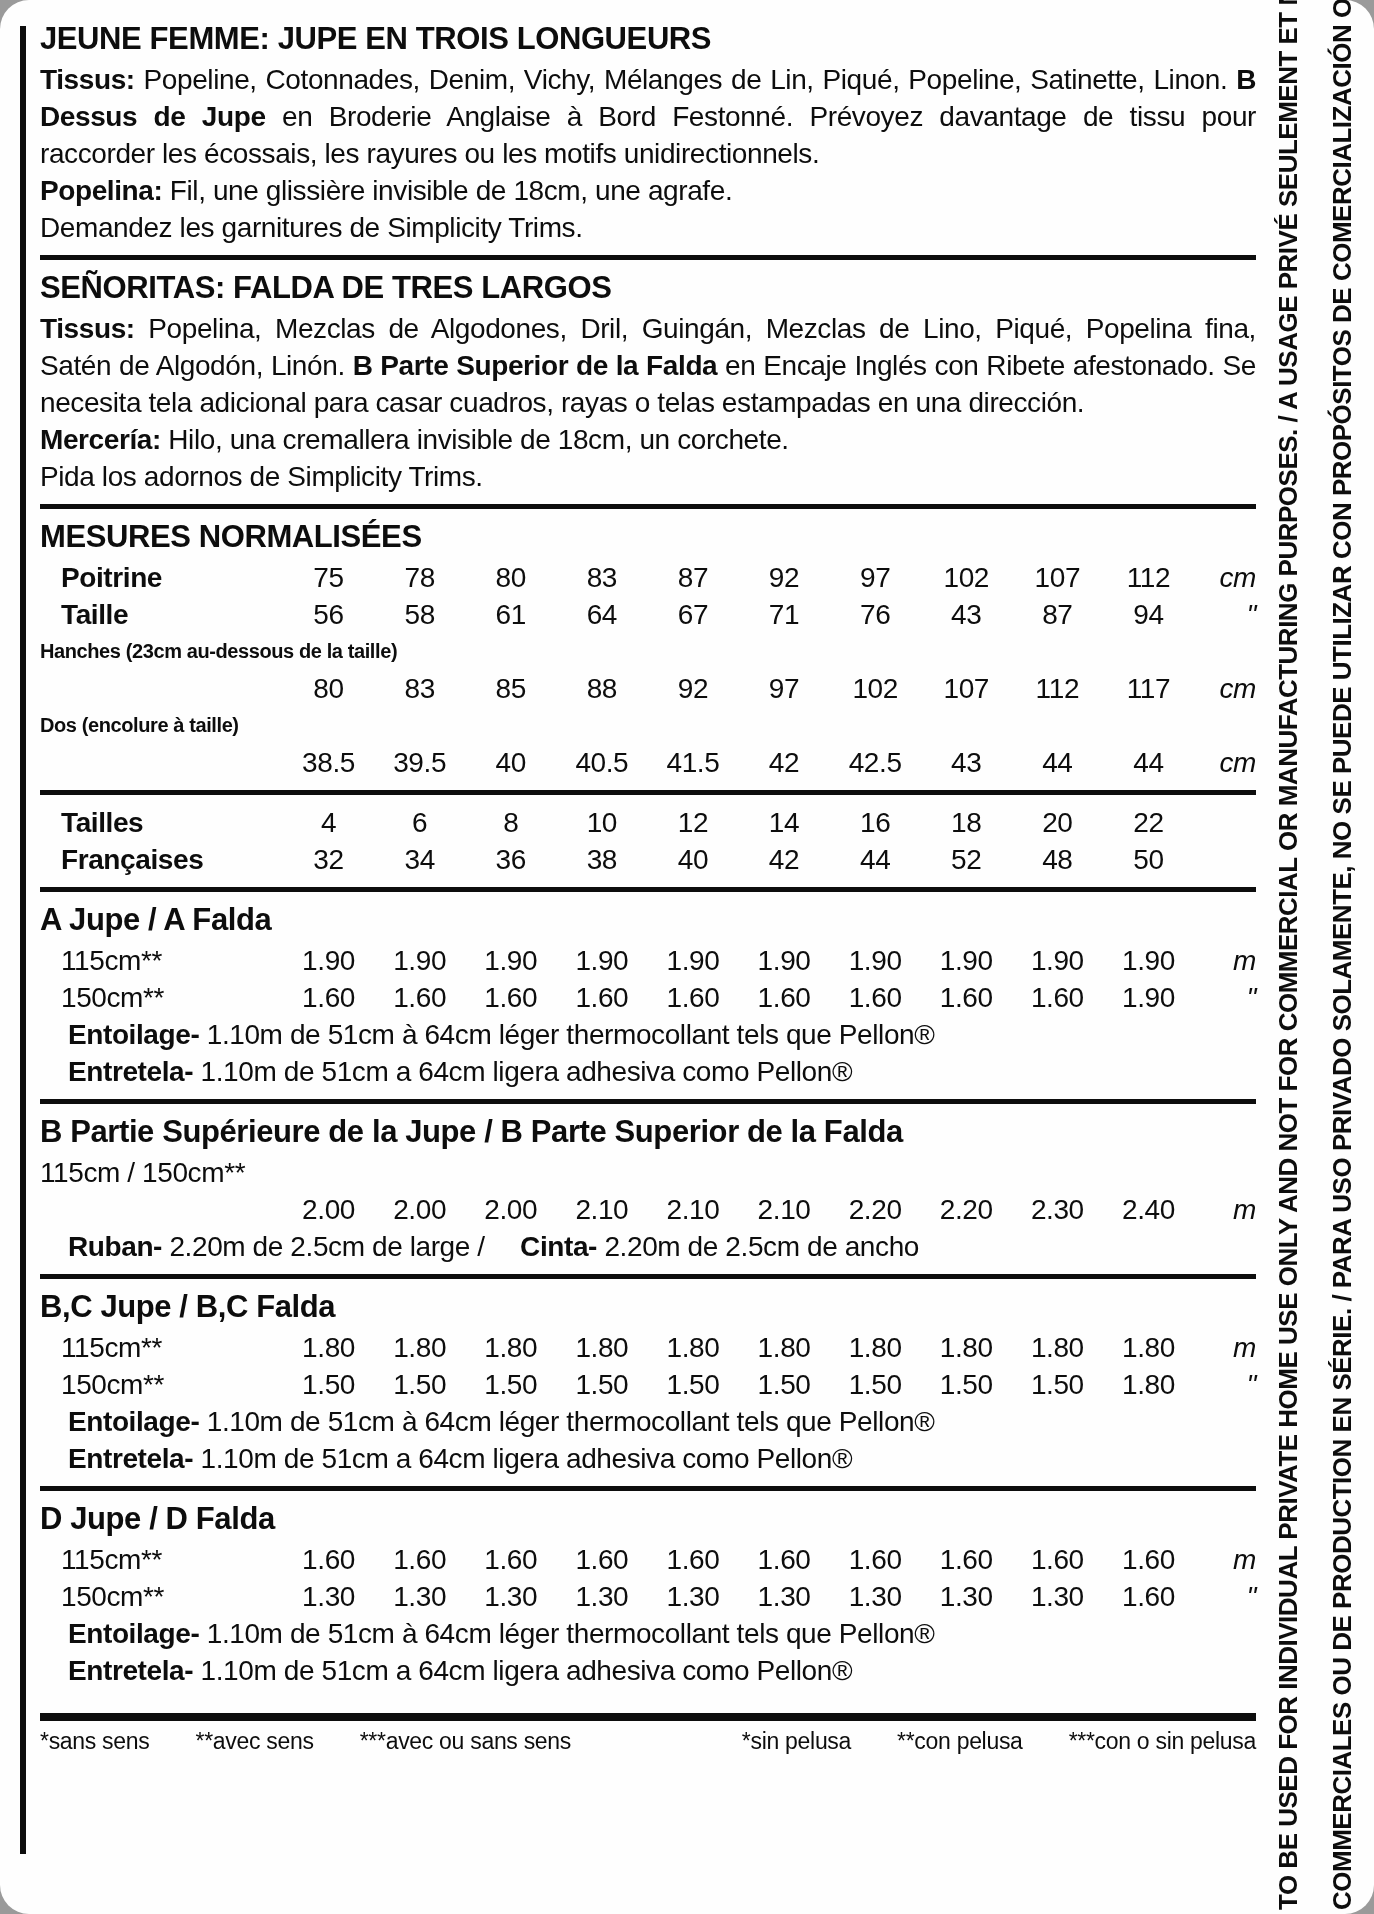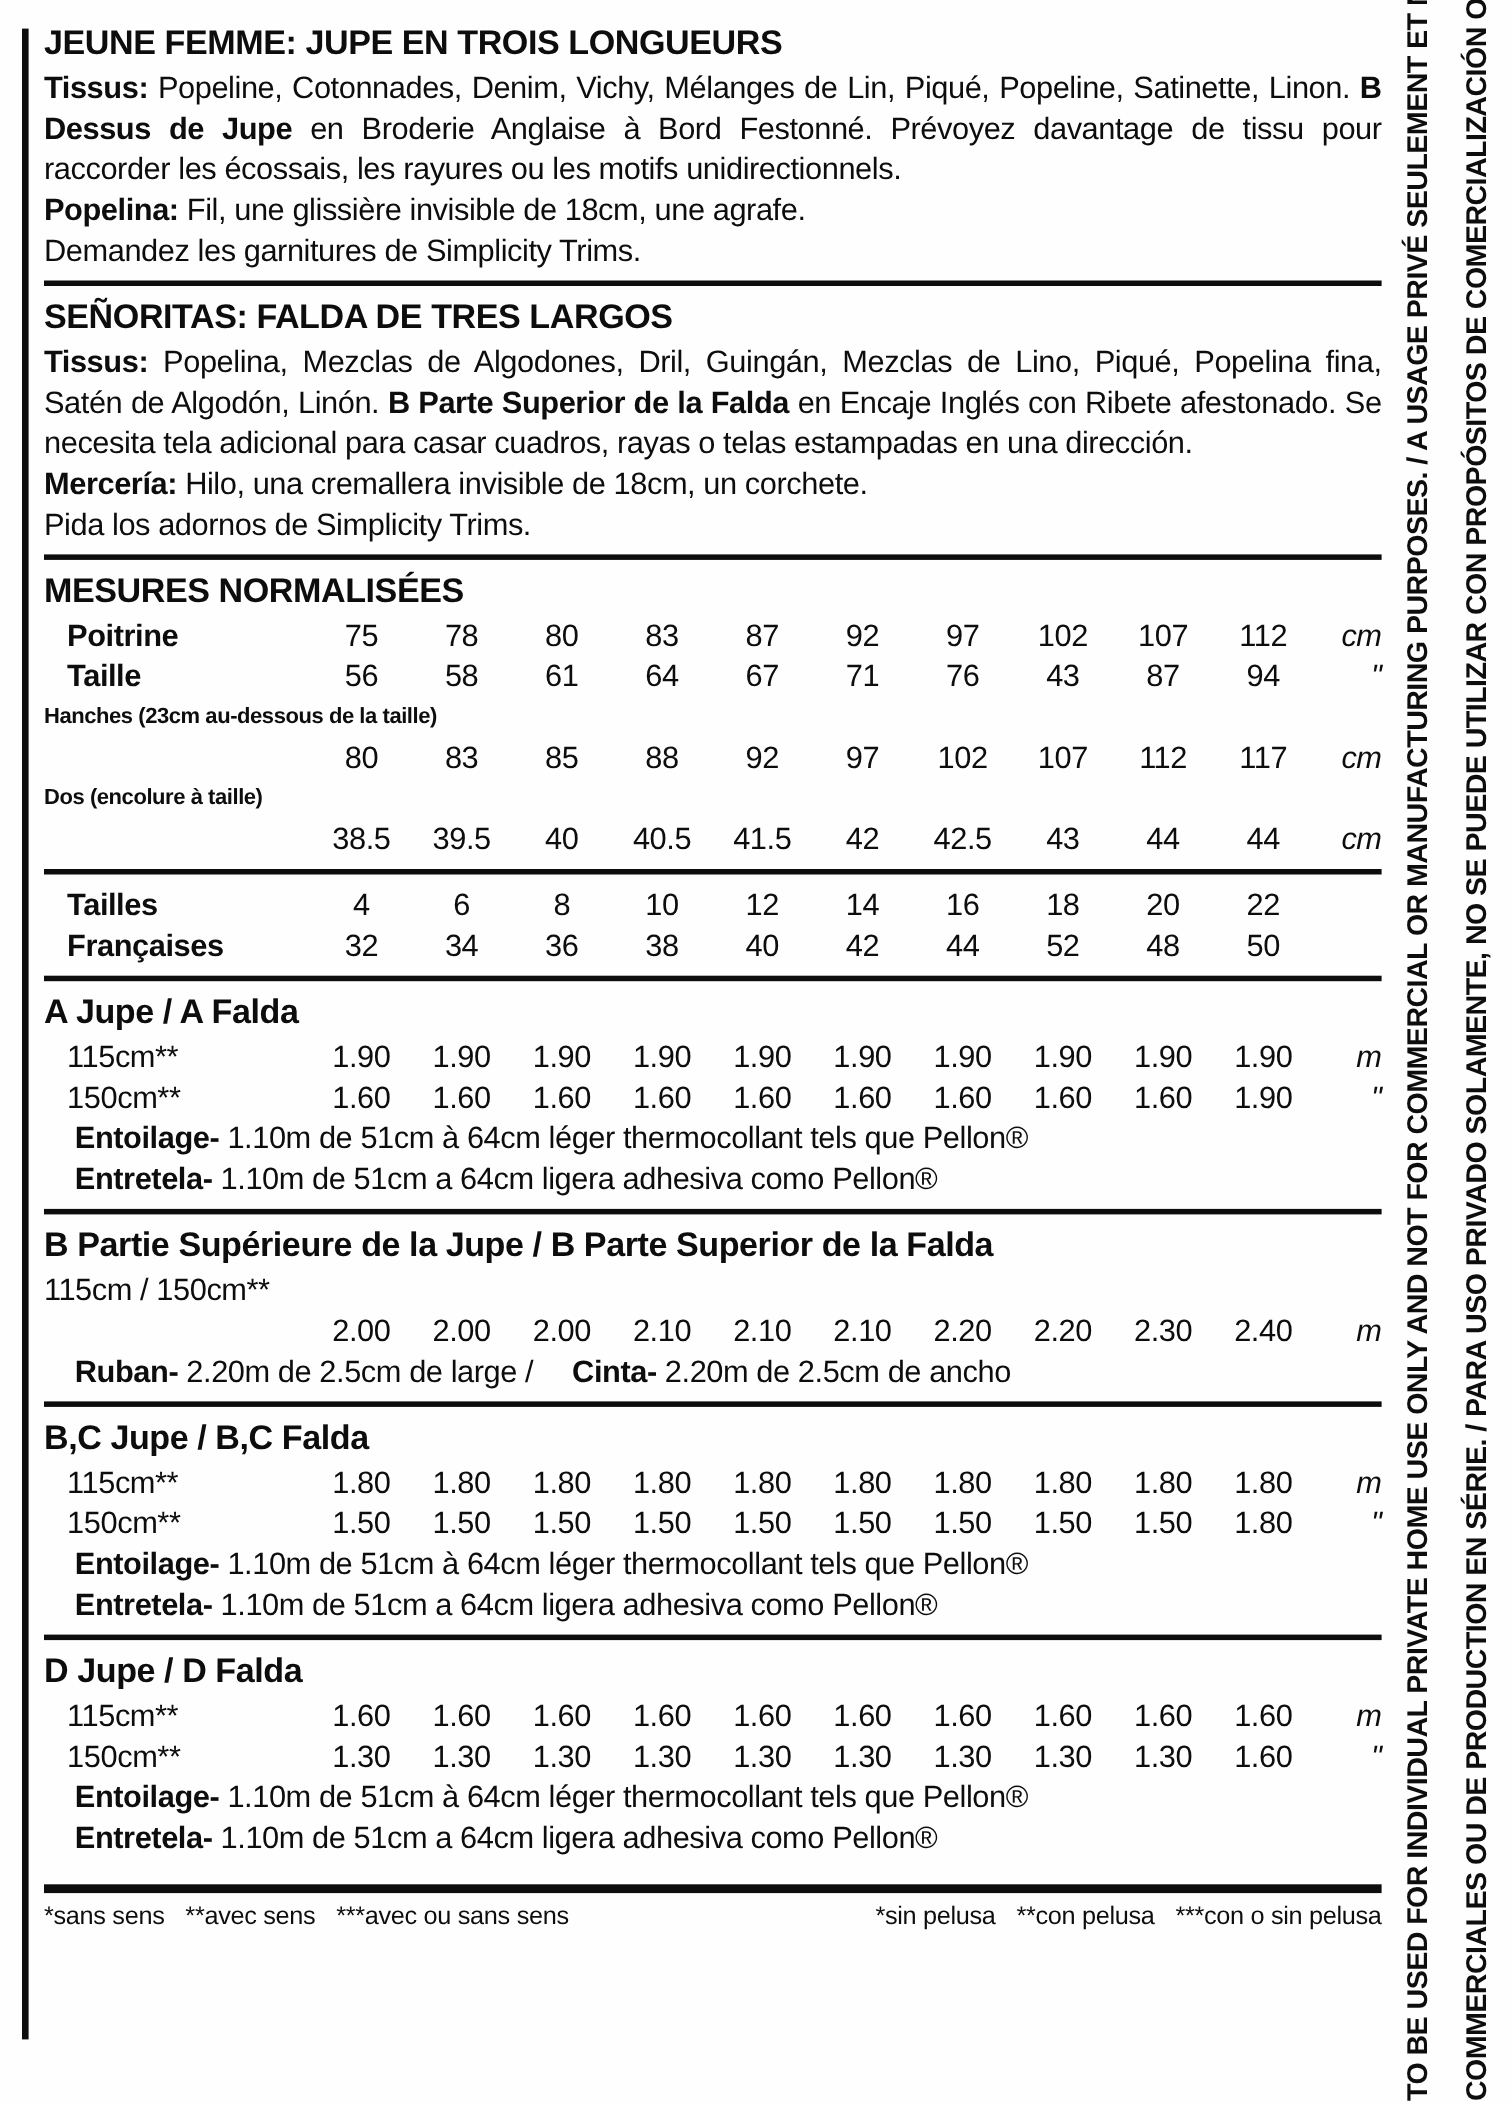--- a/index.html
+++ b/index.html
@@ -1,36 +1,37 @@
 <!DOCTYPE html>
 <html><head>
 <meta charset="utf-8">
 <style>
   html,body{margin:0;padding:0;background:#9a9a9a;}
   .page{
     position:relative;width:1374px;height:1914px;background:#fefefe;
     overflow:hidden;font-family:"Liberation Sans",sans-serif;color:#0d0d0d;
     letter-spacing:-0.4px;
+    border-radius:29px;
   }
   .left-bar{position:absolute;left:20px;top:26px;width:6px;height:1828px;background:#0d0d0d;}
   .content{position:absolute;left:40px;top:20px;width:1216px;}
   h1,h2{font-size:31px;margin:0 0 3px 0;line-height:38px;}
   p{margin:0;font-size:28px;line-height:37px;}
   .just{text-align:justify;}
   .hr{height:5px;background:#0d0d0d;margin:9px 0;}
   .hr2{height:8px;background:#0d0d0d;margin-top:24px;}
   .trow{display:grid;grid-template-columns:222px repeat(10,1fr) 62px;font-size:28px;line-height:37px;margin-left:21px;}
   .tlabel{text-align:left;}
   .tlabel.b{font-weight:bold;}
   .tcell{text-align:center;}
   .tunit{text-align:right;font-style:italic;}
   .tlabelrow{font-weight:bold;font-size:20px;line-height:37px;}
   .notes p b{font-weight:bold;margin-left:28px;}
   .footnotes{display:flex;justify-content:space-between;font-size:23px;line-height:30px;margin-top:5px;letter-spacing:-0.3px;}
-  .fgroup{display:flex;gap:19px;text-align:center;}
+  .fgroup{display:flex;gap:46px;text-align:center;}
   .legal{
     position:absolute;top:1910px;transform-origin:0 0;transform:rotate(-90deg);
     white-space:nowrap;font-weight:bold;font-size:26px;line-height:32px;letter-spacing:-0.5px;
   }
   .legal-inner{left:1272px;}
   .legal-outer{left:1326px;}
 </style>
 </head>
 <body>
 

